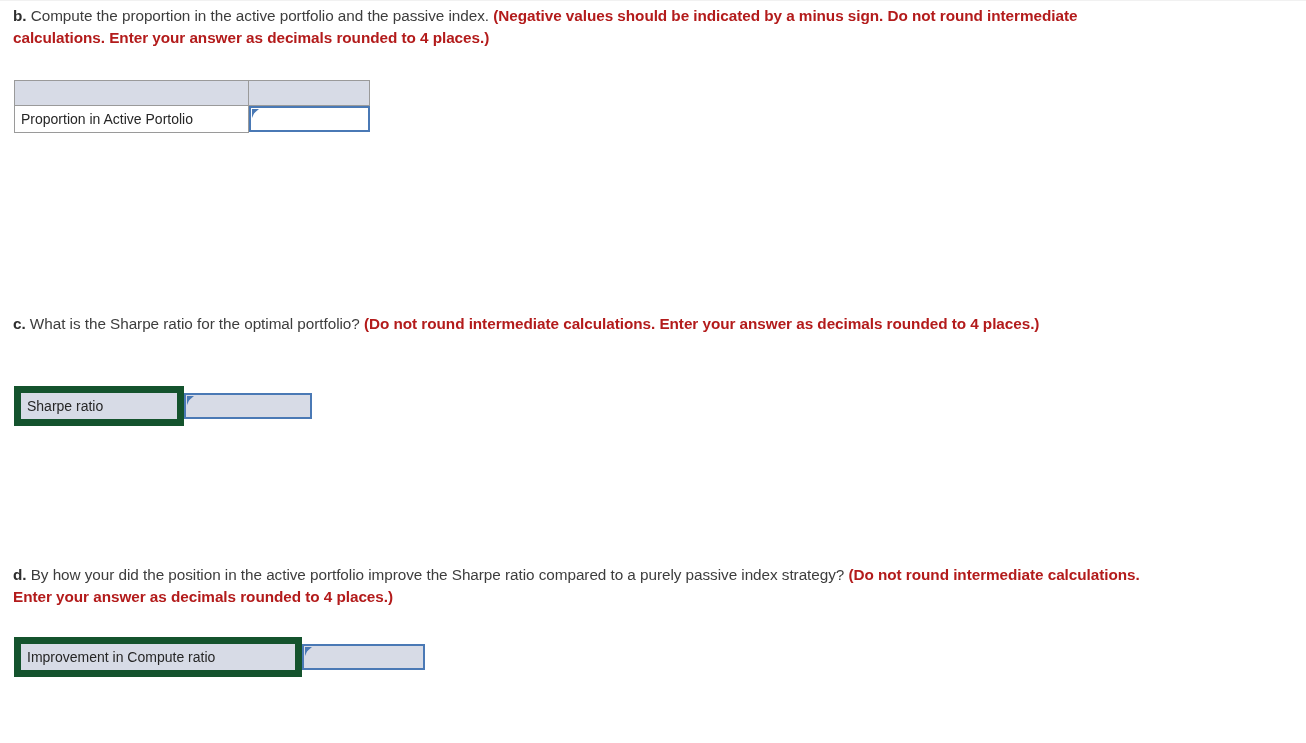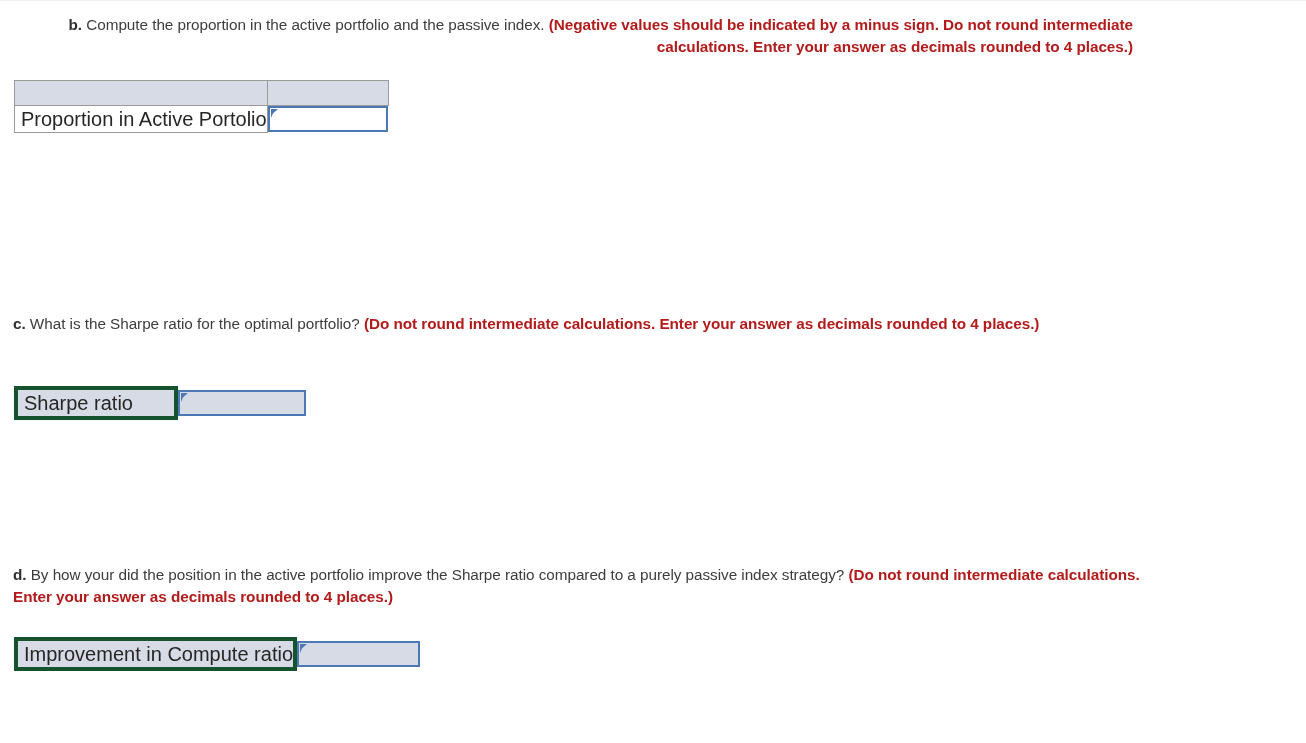--- a/index.html
+++ b/index.html
@@ -35,29 +35,29 @@
   .q-letter {
     font-weight: bold;
     color: #2f2f2f;
   }
   .q-plain { color: #3d3d3d; }
   .q-red {
     color: #b31b1b;
     font-weight: bold;
   }
 
-  #question-b { top: 14px;  width: 1120px; text-align: right; }
+  #question-b { top: 5px;  width: 1120px; }
   #question-c { top: 313px; width: 1080px; }
   #question-d { top: 564px; width: 1140px; }
 
   
   .ans-table {
     position: absolute;
     border-collapse: collapse;
-    font-size: 20px;
+    font-size: 14px;
     color: #262626;
     font-family: "Liberation Sans", sans-serif;
   }
   .ans-table td {
     padding: 0;
     margin: 0;
     vertical-align: middle;
   }
 
   
@@ -111,21 +111,21 @@
     left: 0;
     width: 0; height: 0;
     border-top: 9px solid #4a79b5;
     border-right: 4px solid transparent;
   }
 
   
   .tbl-single { }
   .tbl-single td.lbl {
     background: #d7dbe6;
-    border: 4px solid #14532d;
+    border: 7px solid #14532d;
     height: 26px;
     padding-left: 6px;
     white-space: nowrap;
     color: #262626;
   }
   .tbl-single td.inp-cell {
     padding: 0;
     border: none;
   }
 

